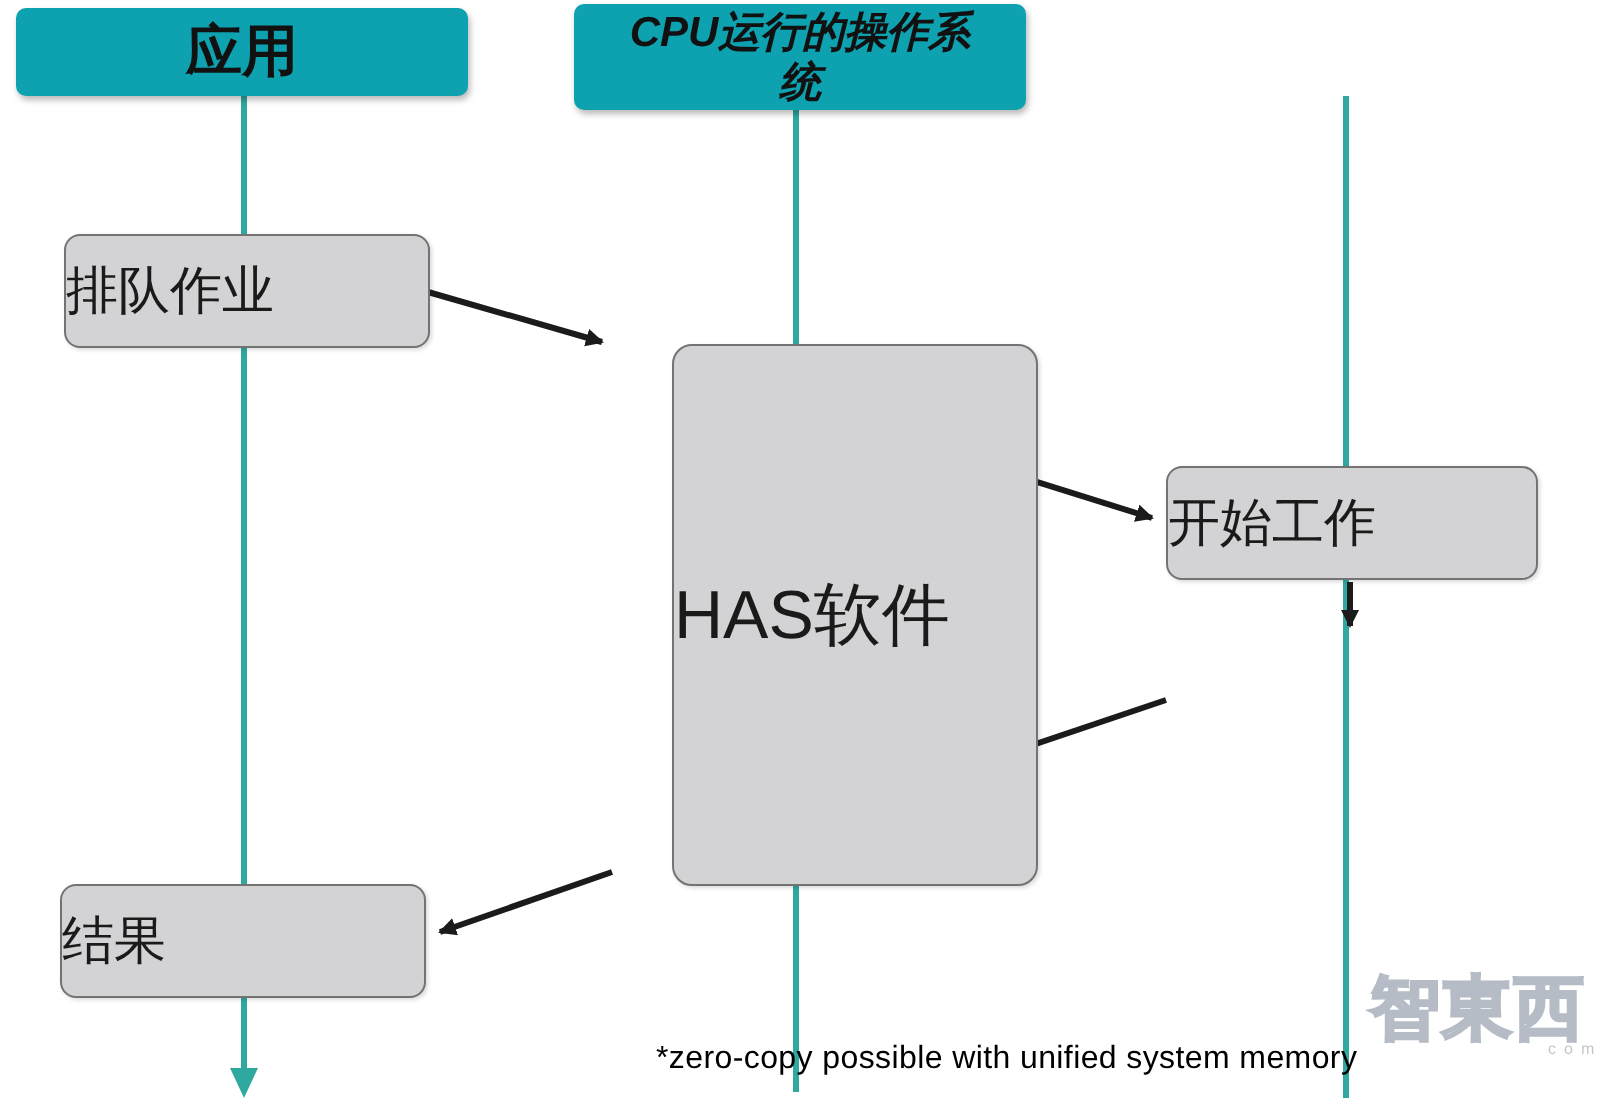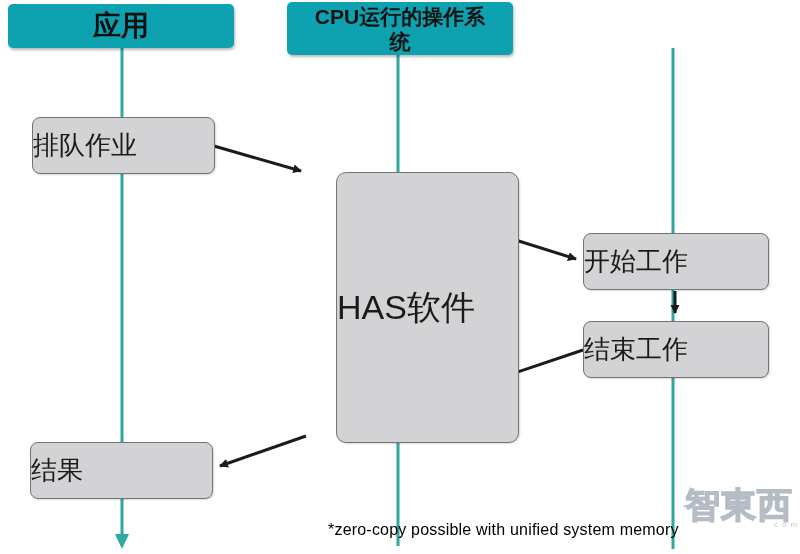--- a/index.html
+++ b/index.html
@@ -16,21 +16,21 @@
     position:absolute;z-index:2;
     background:#0ea2b1;
     border-radius:5px;
     display:flex;align-items:center;justify-content:center;
     text-align:center;
     color:#111;font-weight:bold;
     box-shadow:1px 2px 3px rgba(0,0,0,0.28);
   }
   .hdr-app{left:8px;top:4px;width:226px;height:44px;font-size:28px;}
   .hdr-cpu{left:287px;top:2px;width:226px;height:53px;font-size:21px;line-height:25px;}
-  .hdr-cpu .wrap{max-width:186px;}
+  .hdr-cpu .wrap{max-width:186px;font-style:italic;}
   .hdr-gpu{left:562px;top:4px;width:226px;height:44px;font-size:27px;color:#ffffff;letter-spacing:1px;}
   .node{
     position:absolute;z-index:2;
     background:#d3d3d5;
     border:1px solid #737373;
     border-radius:8px;
     display:flex;align-items:center;justify-content:flex-start;
     color:#1a1a1a;font-size:26px;
     box-sizing:border-box;
     box-shadow:1px 1px 2px rgba(0,0,0,0.15);
@@ -97,23 +97,20 @@
 
   <div class="node node-queue">
     <span>排队作业</span>
   </div>
   <div class="node node-has">
     <span>HAS软件</span>
   </div>
   <div class="node node-start">
     <span>开始工作</span>
   </div>
-  <div class="node node-end">
-    <span>结束工作</span>
-  </div>
   <div class="node node-result">
     <span>结果</span>
   </div>
 
   <div class="watermark">
     <div class="brand">智東西</div>
     <div class="dom">com</div>
   </div>
 
   <div class="footnote">*zero-copy possible with unified system memory</div>

